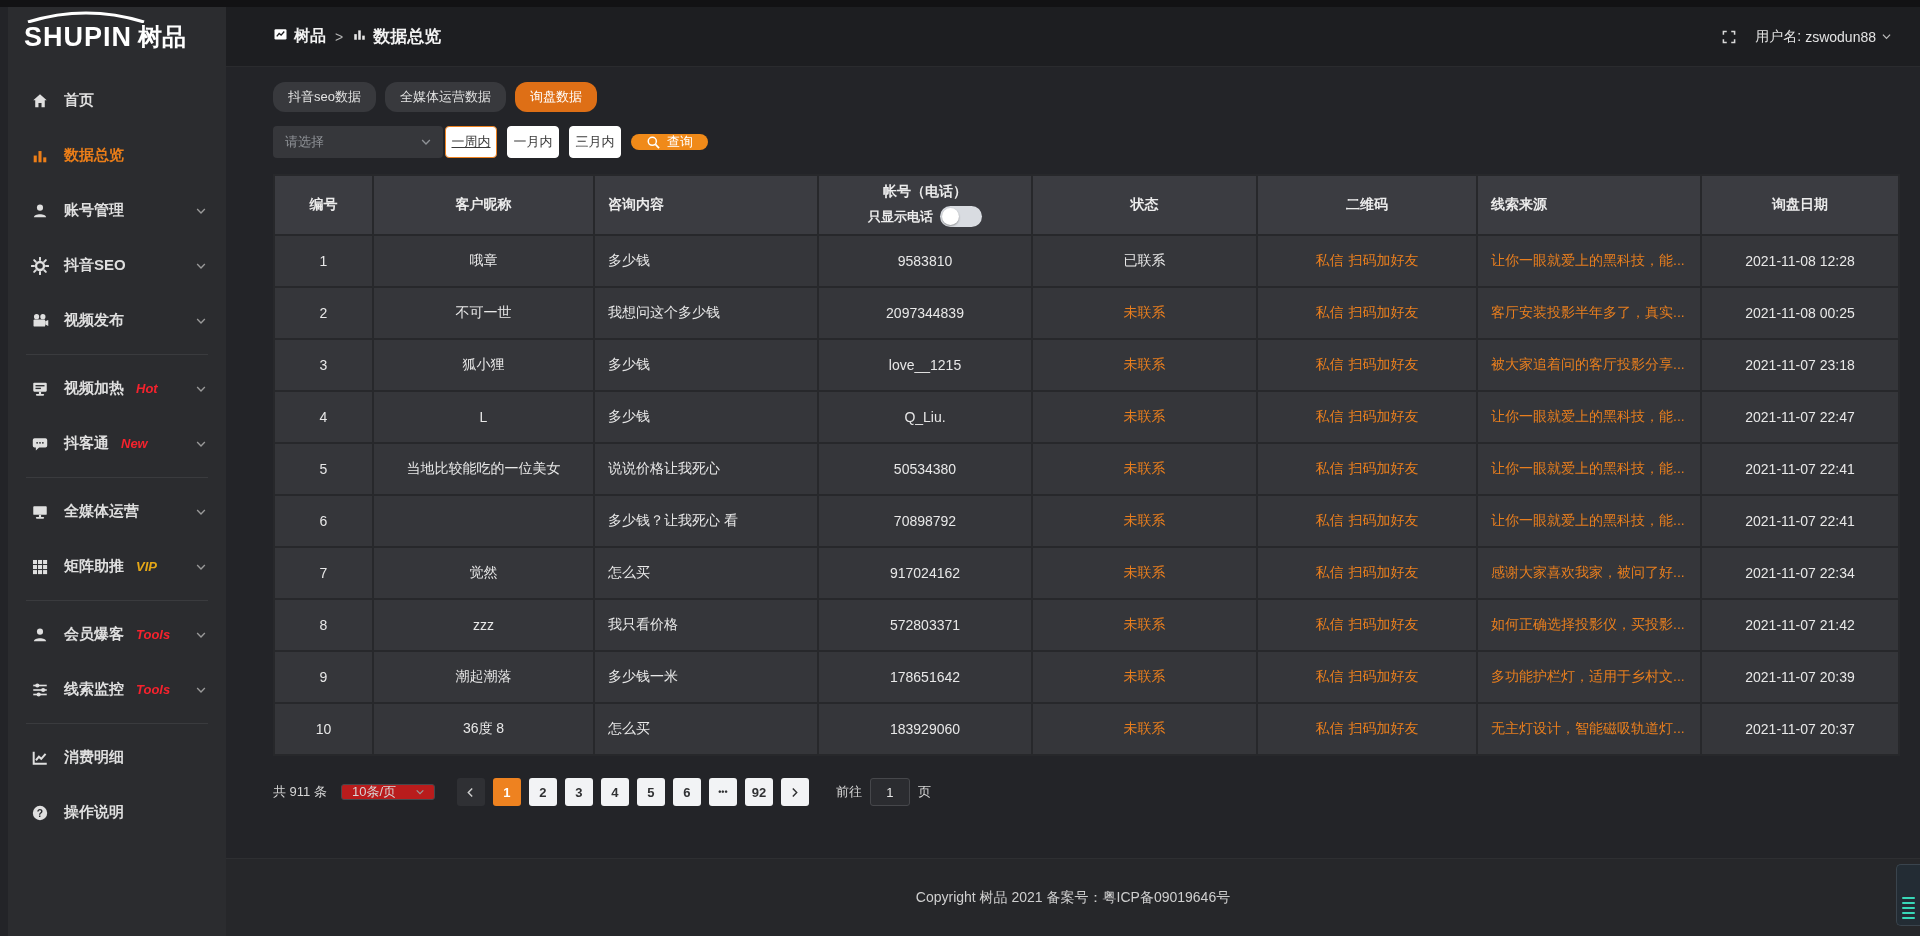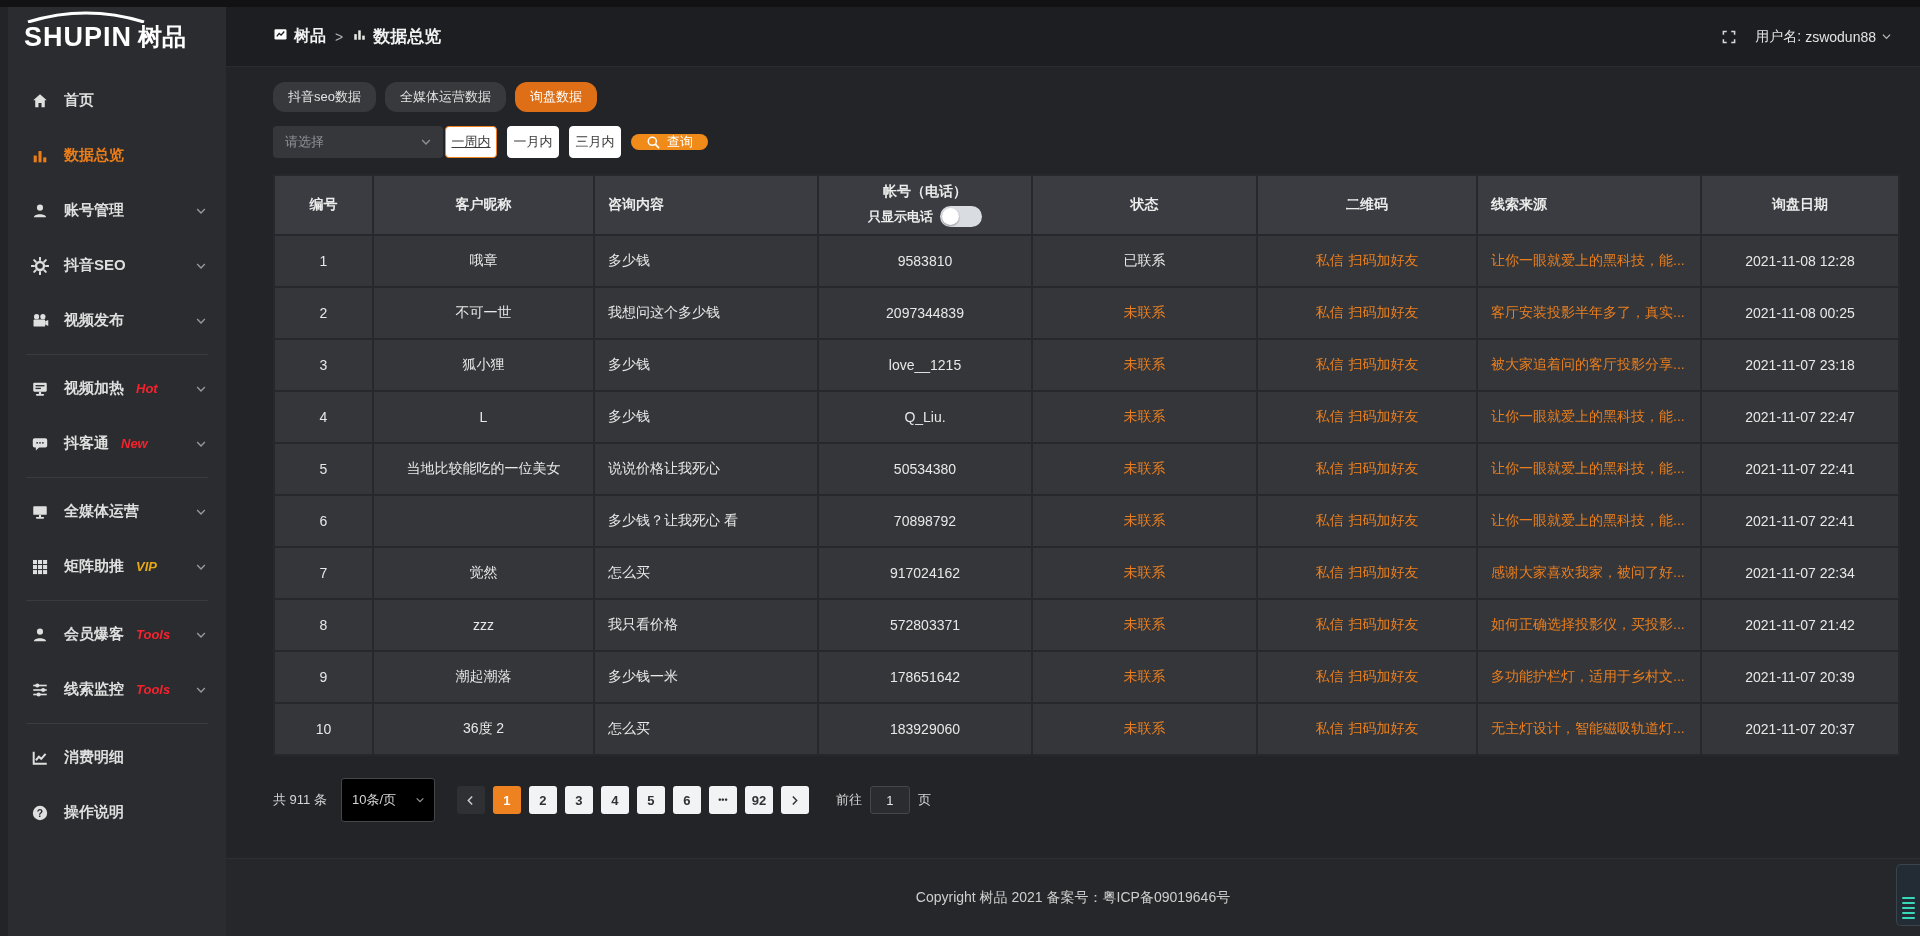--- a/index.html
+++ b/index.html
@@ -61,21 +61,21 @@
   .switch::after { content:''; position:absolute; left:2px; top:2px; width:17px; height:17px; border-radius:50%; background:#fff; box-shadow:0 1px 2px rgba(0,0,0,.35); }
   .status-contacted { color:#e8e8e8; }
   .status-uncontacted { color:#e87e1e; }
   .qr-link { color:#e87e1e; cursor:pointer; }
   .qr-links { display:inline-flex; gap:5px; }
   .source-link { color:#e87e1e; cursor:pointer; }
 
   
   .pagination { display:flex; align-items:center; margin-top:22px; font-size:13px; color:#d5d5d5; }
   .total-label { margin-right:14px; }
-  .page-size { width:94px; height:44px; background:#000000; border:1px solid #46474b; border-radius:3px; display:flex; align-items:center; justify-content:space-between; padding:0 8px 0 10px; color:#d5d5d5; cursor:pointer; margin-right:22px; }
+  .page-size { width:94px; height:16px; background:#b91c1c; border:1px solid #46474b; border-radius:3px; display:flex; align-items:center; justify-content:space-between; padding:0 8px 0 10px; color:#d5d5d5; cursor:pointer; margin-right:22px; }
   .pager { display:flex; align-items:center; gap:8px; }
   .page-btn { min-width:28px; height:28px; border:none; border-radius:3px; background:#f2f3f5; color:#303133; font-size:13px; font-weight:700; cursor:pointer; display:inline-flex; align-items:center; justify-content:center; }
   .page-btn.active { background:#ee8220; color:#fff; }
   .page-btn.nav-dark { background:#2f3034; color:#cfcfcf; }
   .goto { display:flex; align-items:center; gap:8px; margin-left:27px; }
   .goto input { width:40px; height:28px; background:#2b2c30; border:1px solid #46474b; border-radius:3px; color:#e6e6e6; text-align:center; font-size:13px; font-family:inherit; }
 
   
   .bottom-space { flex:1; }
   .footer { height:78px; background:#26272a; border-top:1px solid #2e2f32; display:flex; align-items:center; justify-content:center; color:#cfcfcf; font-size:14px; flex-shrink:0; }
@@ -518,21 +518,21 @@
               <td><span class="status-uncontacted">未联系</span></td>
               <td><span class="qr-links">
                   <span class="qr-link">私信</span>
                   <span class="qr-link">扫码加好友</span>
                 </span></td>
               <td class="al"><span class="source-link">多功能护栏灯，适用于乡村文...</span></td>
               <td>2021-11-07 20:39</td>
             </tr>
             <tr>
               <td>10</td>
-              <td>36度 2</td>
+              <td>36度 8</td>
               <td class="al">怎么买</td>
               <td>183929060</td>
               <td><span class="status-uncontacted">未联系</span></td>
               <td><span class="qr-links">
                   <span class="qr-link">私信</span>
                   <span class="qr-link">扫码加好友</span>
                 </span></td>
               <td class="al"><span class="source-link">无主灯设计，智能磁吸轨道灯...</span></td>
               <td>2021-11-07 20:37</td>
             </tr>

